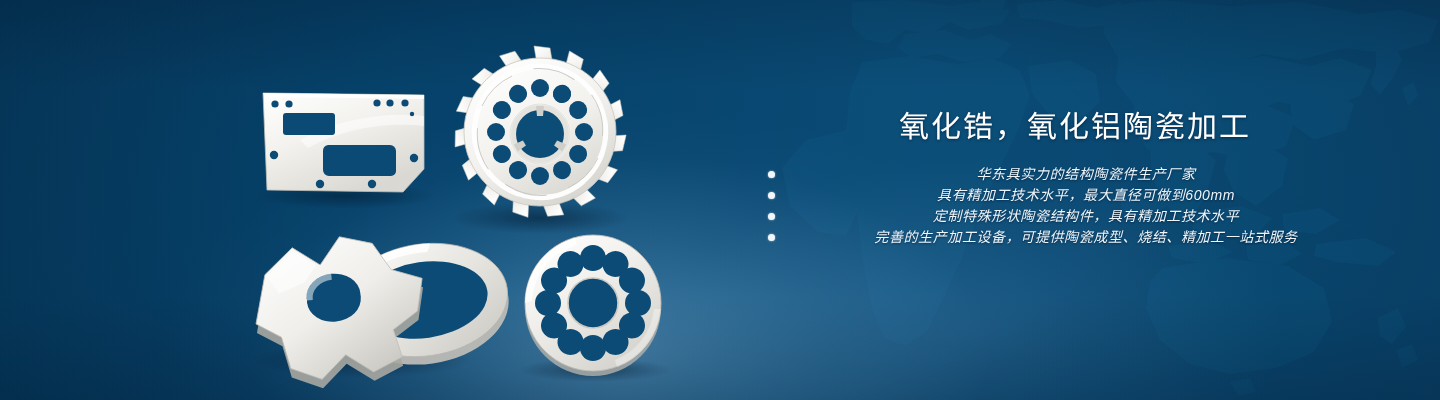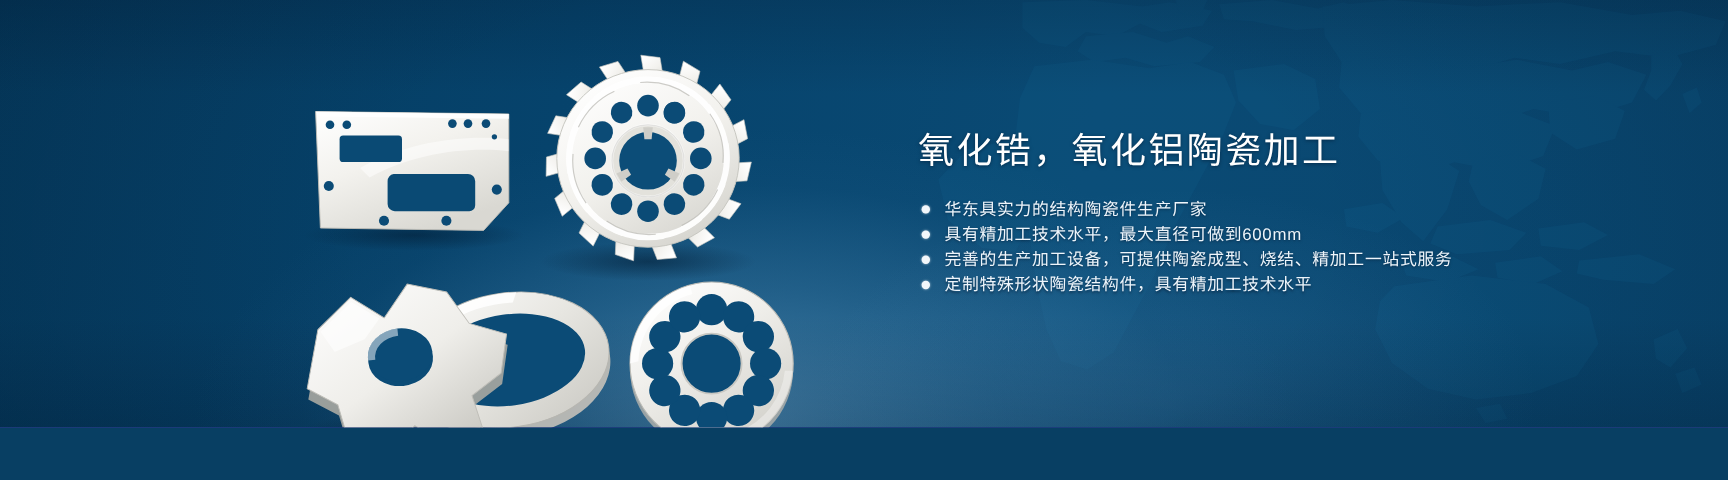--- a/index.html
+++ b/index.html
@@ -3,22 +3,23 @@
 <meta charset="utf-8">
 <title>Ceramic Banner</title>
 <style>
   html,body{margin:0;padding:0;}
   body{
     width:1440px;height:400px;overflow:hidden;
     font-family:"Liberation Sans","DejaVu Sans",sans-serif;
     background:#083f63;
   }
   .banner{
-    position:relative;width:1440px;height:356px;overflow:hidden;
-    background:#6d28d9;
+    position:relative;width:1440px;height:400px;overflow:hidden;
+    background:#701a75;
+    text-align:center;
   }
   
   .bg-base{
     position:absolute;inset:0;
     background:
       linear-gradient(100deg,#053a5e 0%,#06436c 32%,#0a4a74 62%,#09466f 100%);
   }
   .bg-glow{
     position:absolute;inset:0;
     background:
@@ -52,20 +53,21 @@
     line-height:38px;
     letter-spacing:2px;
     color:#ffffff;
     font-weight:400;
     text-shadow:0 1px 3px rgba(0,18,40,0.55);
     white-space:nowrap;
   }
   .bullets{
     list-style:none;margin:0;padding:0;
     margin-top:18px;
+    font-style:italic;
   }
   .bullet{
     position:relative;
     padding-left:22px;
     color:#eef5fb;
     font-size:14px;
     line-height:21px;
     letter-spacing:0.6px;
     white-space:nowrap;
     text-shadow:0 1px 2px rgba(0,16,36,0.5);
@@ -335,22 +337,22 @@
       <li class="bullet">
         <span class="dot"></span>
         <span>华东具实力的结构陶瓷件生产厂家</span>
       </li>
       <li class="bullet">
         <span class="dot"></span>
         <span>具有精加工技术水平，最大直径可做到600mm</span>
       </li>
       <li class="bullet">
         <span class="dot"></span>
-        <span>完善的生产加工设备，可提供陶瓷成型、烧结、精加工一站式服务</span>
+        <span>定制特殊形状陶瓷结构件，具有精加工技术水平</span>
       </li>
       <li class="bullet">
         <span class="dot"></span>
-        <span>定制特殊形状陶瓷结构件，具有精加工技术水平</span>
+        <span>完善的生产加工设备，可提供陶瓷成型、烧结、精加工一站式服务</span>
       </li>
     </ul>
   </div>
 
 </div>
 
 </body></html>

